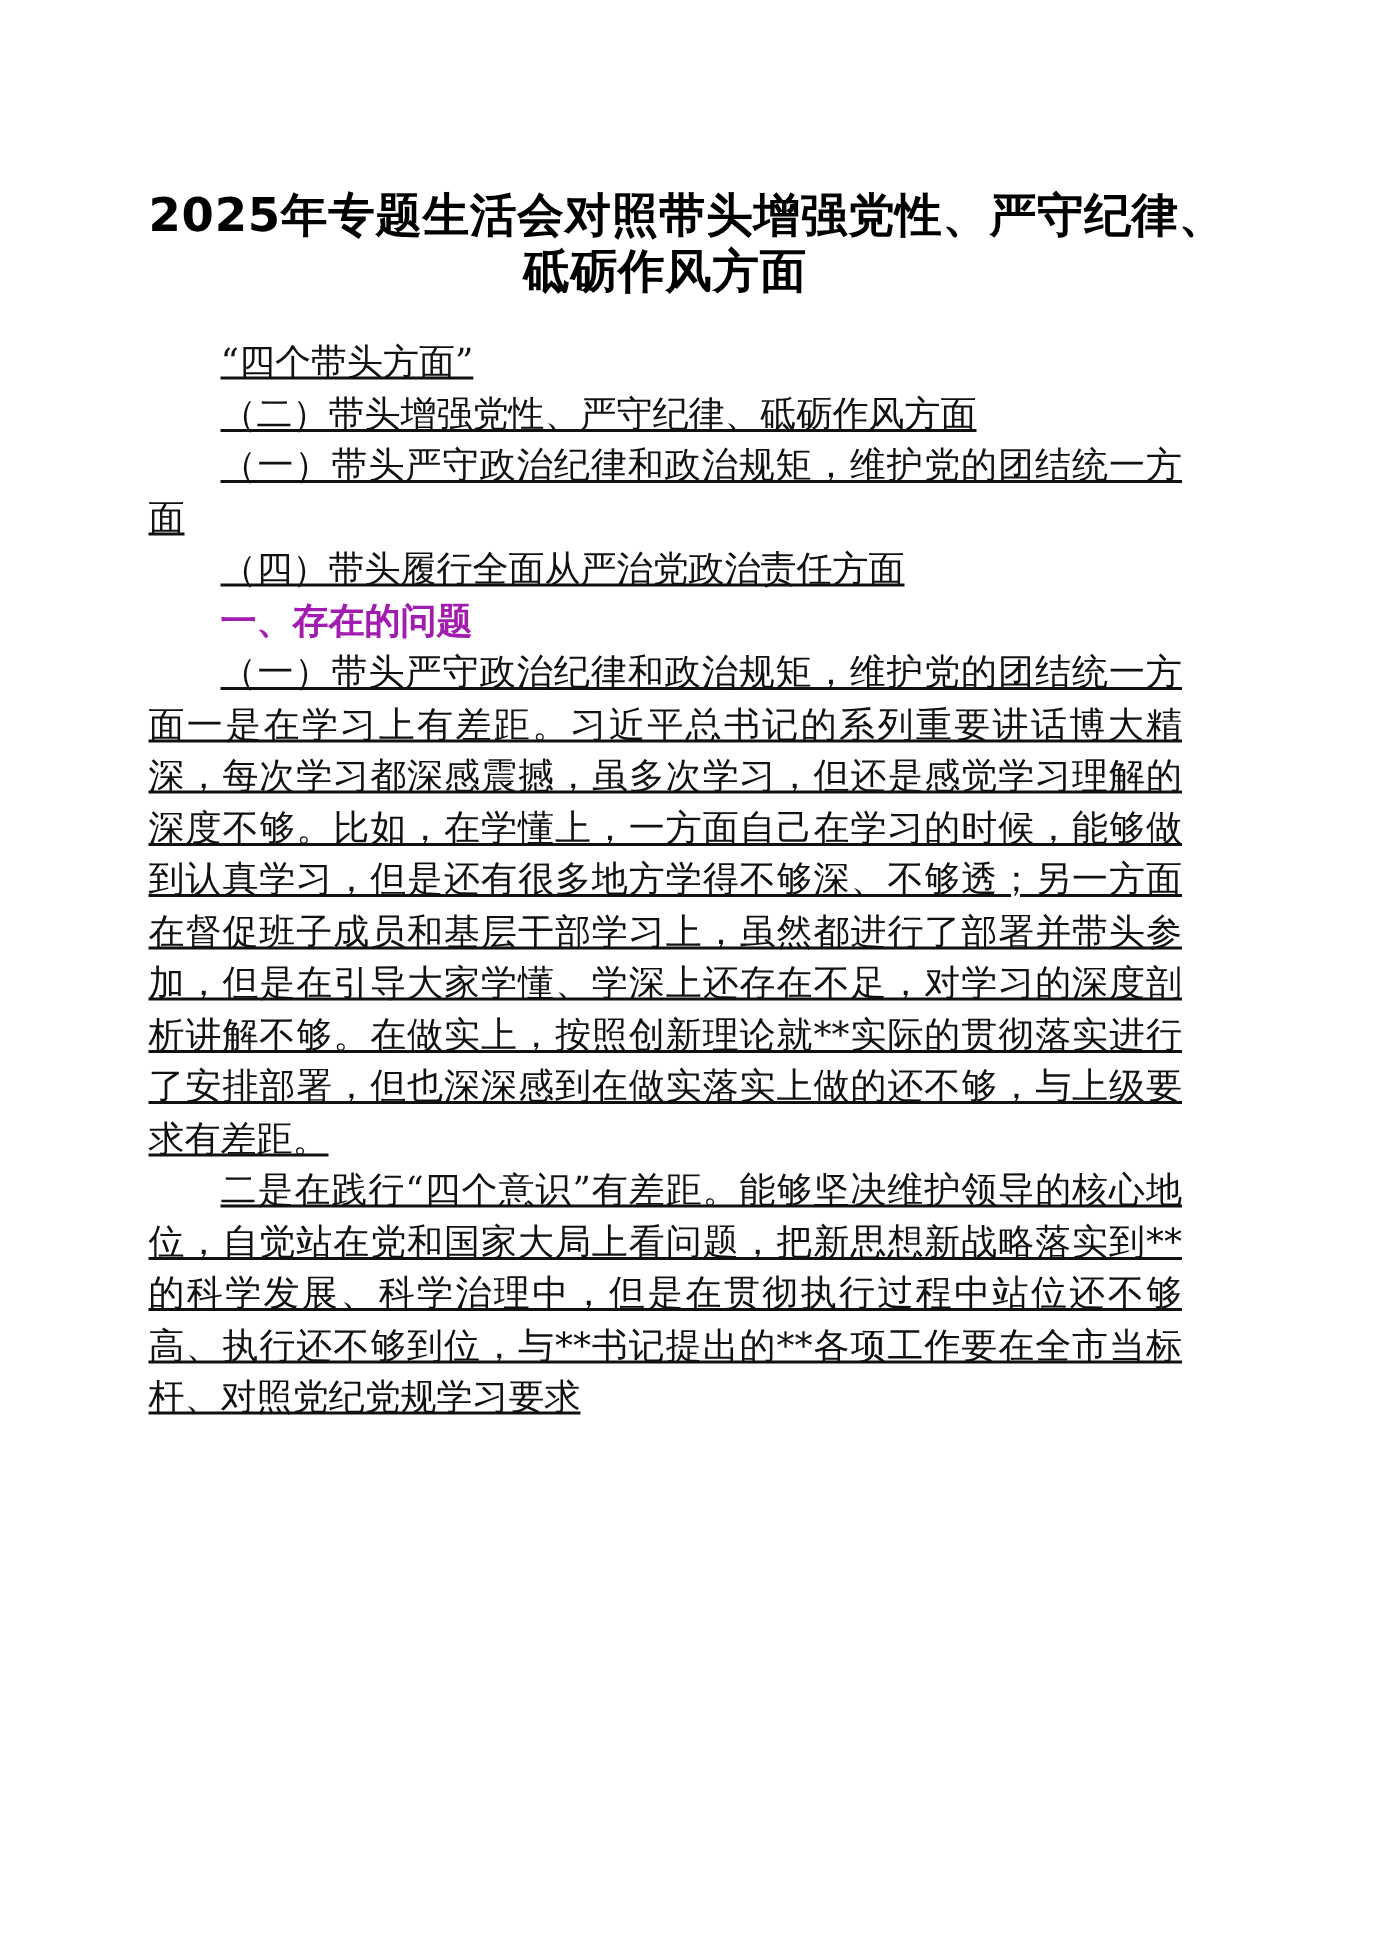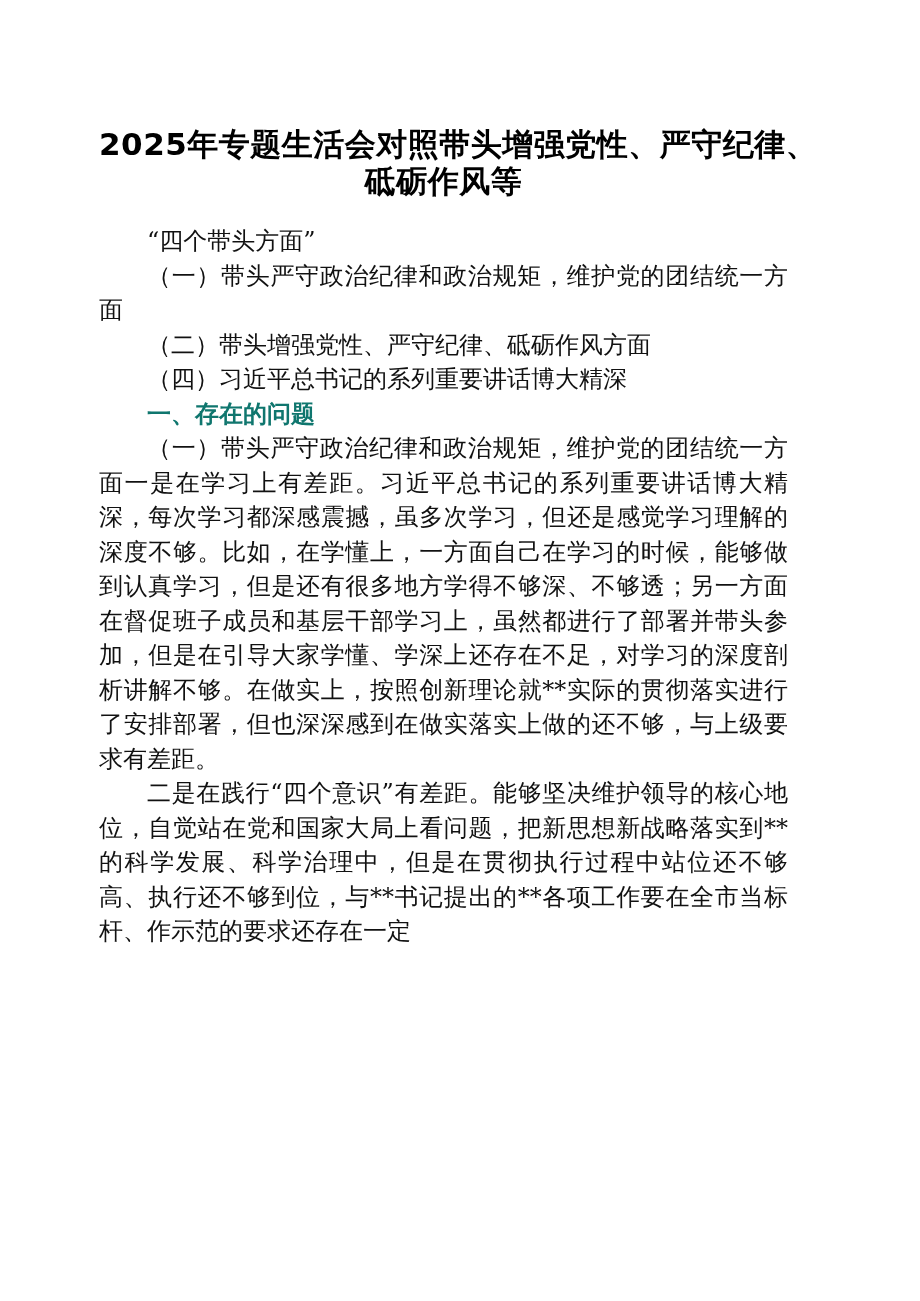--- a/index.html
+++ b/index.html
@@ -34,55 +34,56 @@
   .body-text {
     font-family: "DejaVu Serif", "Liberation Serif", serif;
     font-size: 24px;
     line-height: 34.5px;
     color: #111111;
     text-align: justify;
   }
   .para {
     margin: 0;
     text-indent: 2em;
+    text-decoration: underline;
   }
   .section-heading {
     font-family: "DejaVu Sans", "Liberation Sans", sans-serif;
     font-weight: bold;
     font-size: 24px;
     line-height: 34.5px;
     margin: 0;
     text-indent: 2em;
-    color: #0f766e;
+    color: #a21caf;
     text-align: left;
   }
 </style>
 </head>
 <body>
 
 <div class="page">
 
   <h1 class="doc-title">
     <span class="title-line">2025年专题生活会对照带头增强党性、严守纪律、</span>
-    <span class="title-line">砥砺作风等</span>
+    <span class="title-line">砥砺作风方面</span>
   </h1>
 
   <div class="body-text">
 
     <p class="para">“四个带头方面”</p>
 
+    <p class="para">（二）带头增强党性、严守纪律、砥砺作风方面</p>
+
     <p class="para">（一）带头严守政治纪律和政治规矩，维护党的团结统一方面</p>
 
-    <p class="para">（二）带头增强党性、严守纪律、砥砺作风方面</p>
 
-
-    <p class="para">（四）习近平总书记的系列重要讲话博大精深</p>
+    <p class="para">（四）带头履行全面从严治党政治责任方面</p>
 
 
     <h2 class="section-heading">一、存在的问题</h2>
 
     <p class="para">（一）带头严守政治纪律和政治规矩，维护党的团结统一方面一是在学习上有差距。习近平总书记的系列重要讲话博大精深，每次学习都深感震撼，虽多次学习，但还是感觉学习理解的深度不够。比如，在学懂上，一方面自己在学习的时候，能够做到认真学习，但是还有很多地方学得不够深、不够透；另一方面在督促班子成员和基层干部学习上，虽然都进行了部署并带头参加，但是在引导大家学懂、学深上还存在不足，对学习的深度剖析讲解不够。在做实上，按照创新理论就**实际的贯彻落实进行了安排部署，但也深深感到在做实落实上做的还不够，与上级要求有差距。</p>
 
-    <p class="para">二是在践行“四个意识”有差距。能够坚决维护领导的核心地位，自觉站在党和国家大局上看问题，把新思想新战略落实到**的科学发展、科学治理中，但是在贯彻执行过程中站位还不够高、执行还不够到位，与**书记提出的**各项工作要在全市当标杆、作示范的要求还存在一定</p>
+    <p class="para">二是在践行“四个意识”有差距。能够坚决维护领导的核心地位，自觉站在党和国家大局上看问题，把新思想新战略落实到**的科学发展、科学治理中，但是在贯彻执行过程中站位还不够高、执行还不够到位，与**书记提出的**各项工作要在全市当标杆、对照党纪党规学习要求</p>
 
   </div>
 
 </div>
 
 </body></html>

